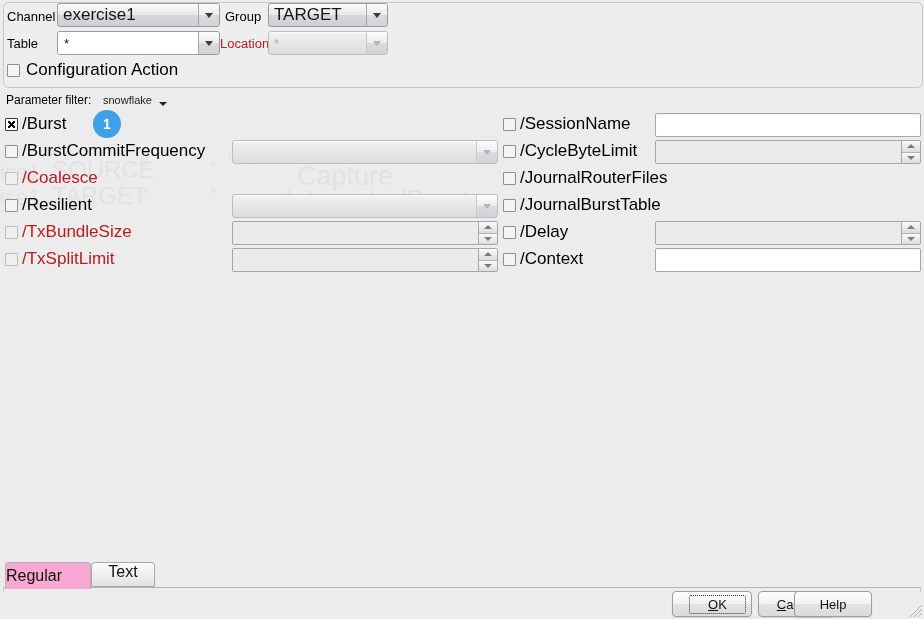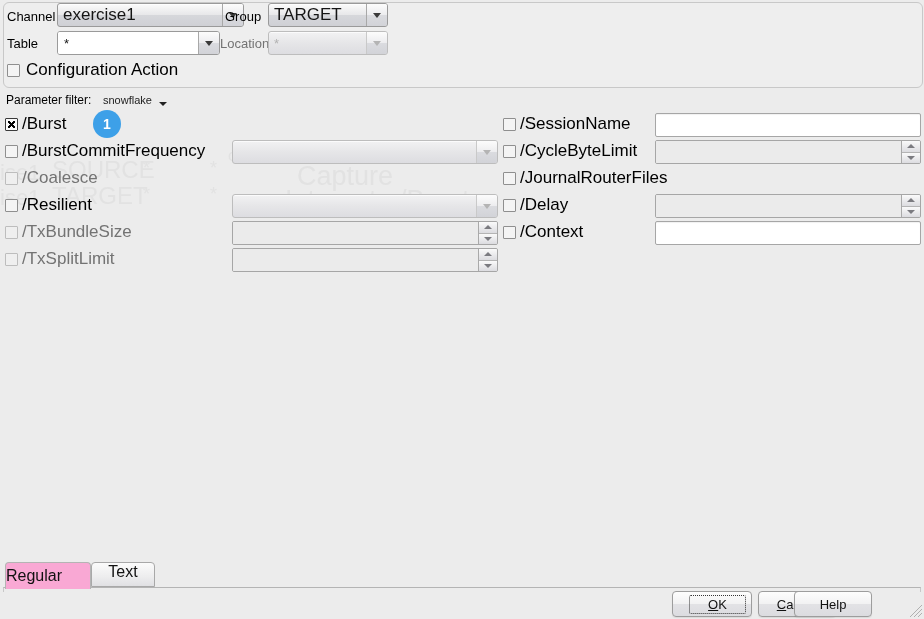--- a/index.html
+++ b/index.html
@@ -13,21 +13,21 @@
     position: relative;
     overflow: hidden;
     font-family: "Liberation Sans", sans-serif;
     font-size: 13px;
     color: #000;
     -webkit-font-smoothing: antialiased;
   }
 
   
   .lbl { color: #000; font-size: 13px; white-space: nowrap; }
-  .lbl.disabled { color: #737373; }
+  .lbl.disabled { color: #b91c1c; }
 
   
   .combo {
     display: inline-flex;
     align-items: stretch;
     height: 24px;
     box-sizing: border-box;
     border: 1px solid #9a9a9a;
     border-radius: 3px;
     background: linear-gradient(to bottom, #fbfbfb 0%, #e8e8ea 48%, #d6d7db 52%, #cfd0d5 100%);
@@ -188,21 +188,21 @@
     <div style="position: absolute; left: 310px; top: 147px; font-size: 16px; color: rgb(226, 226, 226); white-space: nowrap; font-family: &quot;Liberation Sans&quot;, sans-serif;">Action</div>
     <div style="position: absolute; left: 228px; top: 147px; font-size: 16px; color: rgb(226, 226, 226); white-space: nowrap; font-family: &quot;Liberation Sans&quot;, sans-serif;">ction</div>
     <div style="position: absolute; left: 297px; top: 161px; font-size: 27px; color: rgb(226, 226, 226); white-space: nowrap; font-family: &quot;Liberation Sans&quot;, sans-serif;">Capture</div>
     <div style="position: absolute; left: 285px; top: 185px; font-size: 27px; color: rgb(226, 226, 226); white-space: nowrap; font-family: &quot;Liberation Sans&quot;, sans-serif;">Integrate /Burst</div>
   </div>
 
 <div style="position:absolute; left:3px; top:2px; width:918px; height:84px;
             border:1px solid #c8c8c8; border-radius:6px; background:#eeeeee; z-index:1;"></div>
 
 <div class="lbl" style="position:absolute; left:7px; top:9px; z-index:2;">Channel</div>
-<div class="combo" style="position:absolute; left:57px; top:3px; width:187px; z-index:2;">
+<div class="combo" style="position:absolute; left:57px; top:3px; width:163px; z-index:2;">
   <div class="cval">exercise1</div>
   <div class="carrow">
       <span class="tri-down"></span>
     </div>
 </div>
 
 <div class="lbl" style="position:absolute; left:225px; top:9px; z-index:2;">Group</div>
 <div class="combo" style="position:absolute; left:268px; top:3px; width:120px; z-index:2;">
   <div class="cval">TARGET</div>
   <div class="carrow">
@@ -328,20 +328,24 @@
             <div class="sbtn down">
               <span class="tri-down-s"></span>
             </div>
           </div>
         </div>
       </div>
     </div>
     <div style="position: relative; height: 27px;">
       <span class="cbx" style="position: absolute; left: 5px; top: 6px;"></span>
       <span class="lbl" style="position: absolute; left: 22px; top: 2px; font-size: 17px;">/JournalRouterFiles</span>
+    </div>
+    <div style="position: relative; height: 27px;">
+      <span class="cbx" style="position: absolute; left: 5px; top: 6px;"></span>
+      <span class="lbl" style="position: absolute; left: 22px; top: 2px; font-size: 17px;">/JournalBurstTable</span>
     </div>
     <div style="position: relative; height: 27px;">
       <span class="cbx" style="position: absolute; left: 5px; top: 6px;"></span>
       <span class="lbl" style="position: absolute; left: 22px; top: 2px; font-size: 17px;">/Delay</span>
       <div style="position: absolute; left: 157px; top: 1px;">
         <div class="spinner" style="width:266px;">
           <div class="sval"></div>
           <div class="sbtns">
             <div class="sbtn up">
               <span class="tri-up-s"></span>

